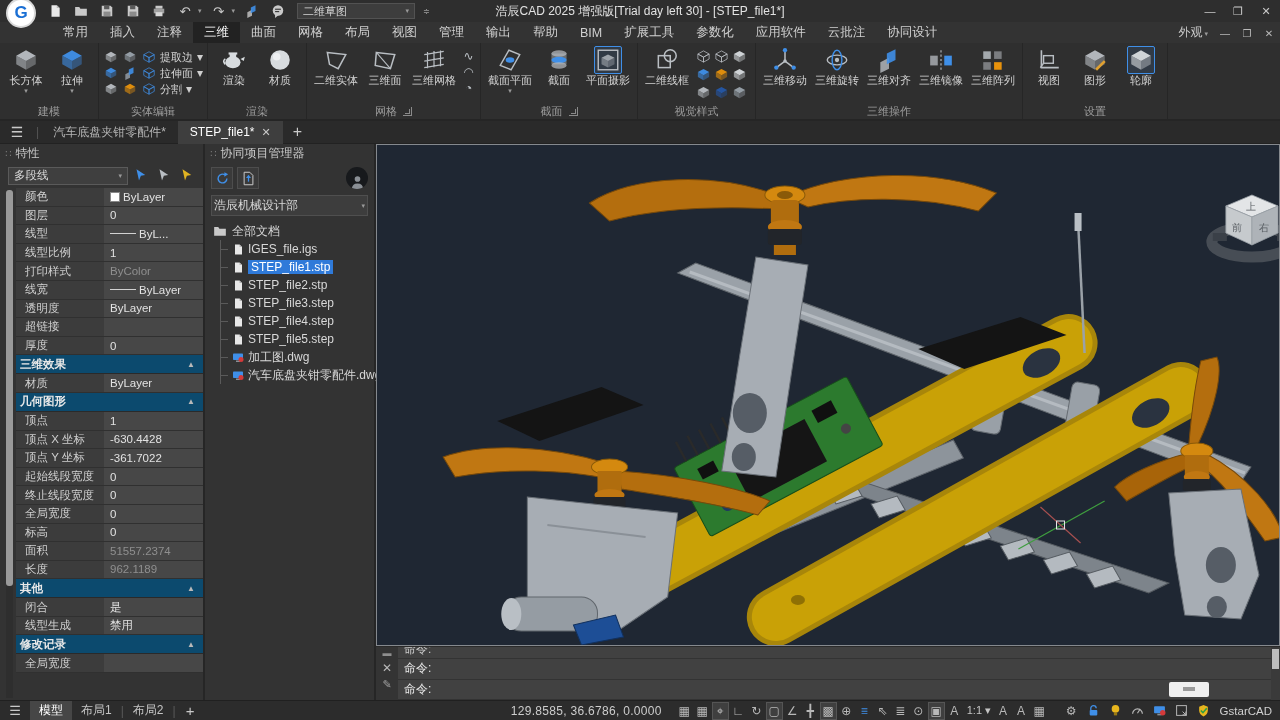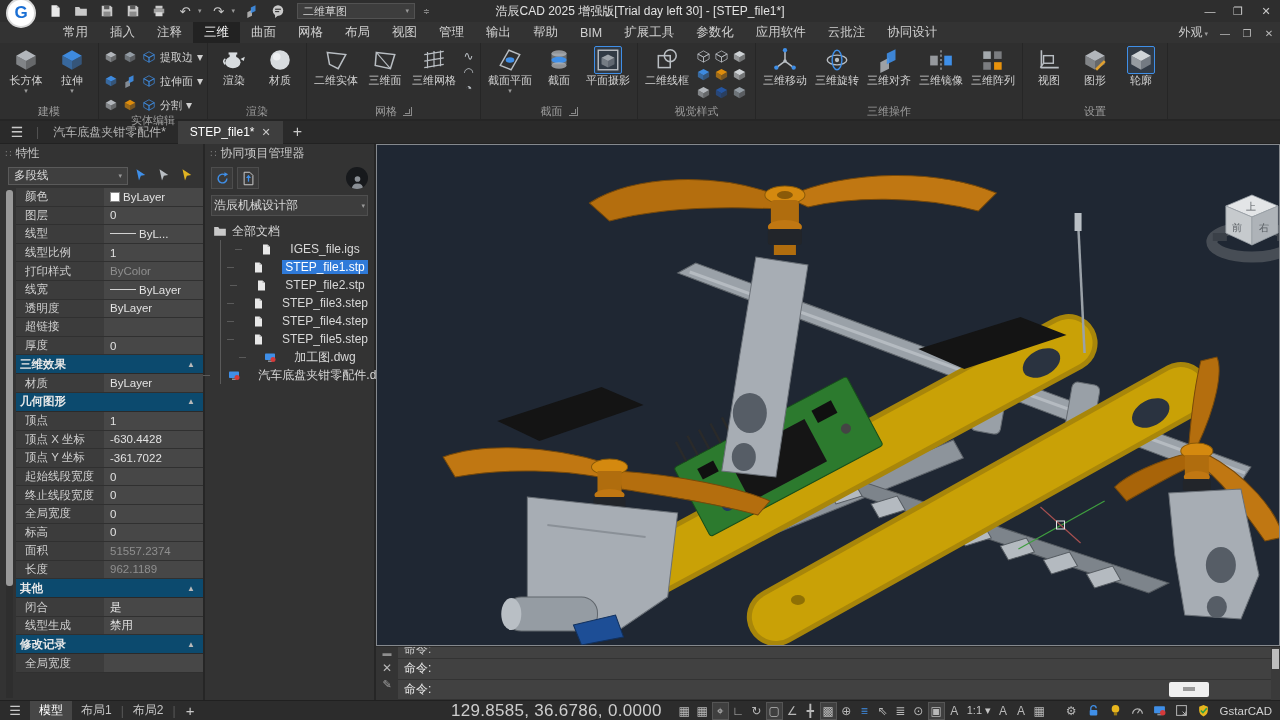--- a/index.html
+++ b/index.html
@@ -41,21 +41,21 @@
   .rlabel { height:15px; display:flex; align-items:center; justify-content:center; gap:6px;
     font-size:11px; color:#9d9d9d; }
   .launcher { width:9px; height:9px; border-right:1px solid #8a8a8a; border-bottom:1px solid #8a8a8a; position:relative; }
   .launcher:after { content:""; position:absolute; right:1px; bottom:1px; width:4px; height:4px; border-right:1px solid #8a8a8a; border-bottom:1px solid #8a8a8a; }
   .bb { min-width:44px; padding:1px 3px; display:flex; flex-direction:column; align-items:center; }
   .bb .ic { width:28px; height:28px; display:flex; align-items:center; justify-content:center; }
   .bb .ic svg { width:26px; height:26px; }
   .bb .bl { font-size:11px; color:#d2d2d2; line-height:13px; white-space:nowrap; }
   .bb .dd { font-size:7px; color:#9a9a9a; line-height:8px; }
   .ic.selbox { border:1px solid #3f8fe8; background:rgba(63,143,232,.12); border-radius:2px; }
-  .sgrid { display:flex; flex-direction:column; justify-content:center; gap:8px; padding-top:4px; }
+  .sgrid { display:flex; flex-direction:column; justify-content:center; gap:0; padding-top:4px; }
   .srow { display:flex; align-items:center; gap:4px; height:16px; }
   .sic { width:15px; height:15px; display:flex; align-items:center; justify-content:center; }
   .sic svg { width:14px; height:14px; }
   .slabel { font-size:11px; color:#d2d2d2; white-space:nowrap; }
   .vgrid { display:grid; grid-template-columns:repeat(3,17px); grid-auto-rows:17px; gap:1px; padding:4px 2px 0 2px; }
   .vgrid .sic svg { width:15px; height:15px; }
   .meshcol { display:flex; flex-direction:column; gap:1px; padding-top:3px; }
   .meshcol .sic { color:#b9bec3; font-size:12px; }
   .c-gray{color:#b9bec3} .c-light{color:#d8dcdf} .c-blue{color:#3f8fe8} .c-orange{color:#e8920c}
   .c-dblue{color:#2457a8} .c-steel{color:#9aa3ac} .c-yellow{color:#e0b322}
@@ -100,21 +100,21 @@
   .jtool { height:30px; display:flex; align-items:center; padding:0 6px; gap:4px; }
   .jtool .tbtn { width:22px; height:22px; border:1px solid #4d4d4d; background:#3a3a3a; display:flex; align-items:center; justify-content:center; }
   .jtool .tbtn svg { width:15px; height:15px; }
   .avatar { margin-left:auto; width:22px; height:22px; border-radius:50%; background:#17191c; display:flex; align-items:flex-end; justify-content:center; overflow:hidden; }
   .avatar svg { width:15px; height:15px; }
   .teamsel { margin:2px 6px 6px 6px; height:21px; background:#3d3d3d; border:1px solid #4f4f4f;
     display:flex; align-items:center; justify-content:space-between; padding:0 2px; font-size:12px; color:#d8d8d8; }
   .tree { padding-left:8px; font-size:12px; color:#d8d8d8; }
   .troot { display:flex; align-items:center; gap:5px; height:18px; }
   .tkids { margin-left:7px; border-left:1px solid #5a5a5a; }
-  .titem { display:flex; align-items:center; gap:18px; height:18px; padding-left:0;justify-content:center; }
+  .titem { display:flex; align-items:center; gap:4px; height:18px; padding-left:0; }
   .tick { width:7px; height:1px; background:#5a5a5a; flex:none; }
   .titem .fic { flex:none; display:flex; }
   .titem.selected .fname { background:#2f7ad9; color:#fff; padding:0 3px; }
   .fname { white-space:nowrap; }
 
   
   .rightcol { flex:1; display:flex; flex-direction:column; min-width:0; }
   .viewport { flex:1; position:relative; border:1px solid #85898e; background:#1f2733; overflow:hidden; }
   .viewport svg.scene { position:absolute; inset:0; width:100%; height:100%; }
 
@@ -134,21 +134,21 @@
   .cmd-scroll { width:9px; background:#3a3a3a; position:relative; }
   .cmd-scroll .thumb { position:absolute; top:2px; right:1px; width:7px; height:20px; background:#bdbdbd; }
 
   
   .status { height:20px; background:#2c2c2c; display:flex; align-items:center; border-top:1px solid #202020; }
   .st-menu { width:30px; text-align:center; color:#c9c9c9; font-size:13px; }
   .st-tab { padding:0 9px; height:20px; display:flex; align-items:center; font-size:12px; color:#c5c5c5; }
   .st-tab.active { background:#464646; color:#fff; }
   .st-sep { color:#5a5a5a; }
   .st-add { padding:0 10px; color:#c9c9c9; font-size:15px; }
-  .coords { margin-left:auto; font-size:17px; color:#cdcdcd; letter-spacing:.3px; }
+  .coords { margin-left:auto; font-size:12px; color:#cdcdcd; letter-spacing:.3px; }
   .st-icons { display:flex; align-items:center; margin-left:14px; gap:1px; }
   .stic { min-width:17px; height:18px; display:flex; align-items:center; justify-content:center;
     color:#b8b8b8; font-size:12px; }
   .stic.on { background:#3f3f3f; border:1px solid #555; }
   .stic.blue { color:#3f8fe8; }
   .stic svg { width:13px; height:13px; }
   .st-scale { font-size:11px; color:#c5c5c5; padding:0 3px; }
   .st-right { display:flex; align-items:center; gap:7px; margin-left:16px; margin-right:8px; }
   .st-right .stic { min-width:15px; }
   .brand { font-size:11.5px; color:#d0d0d0; margin-left:2px; }

